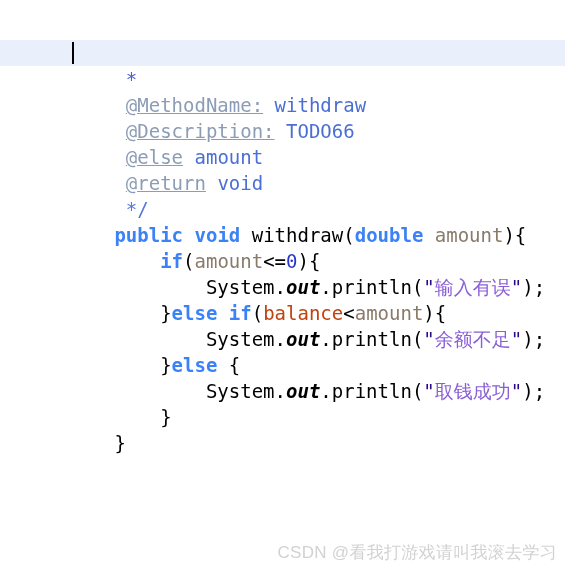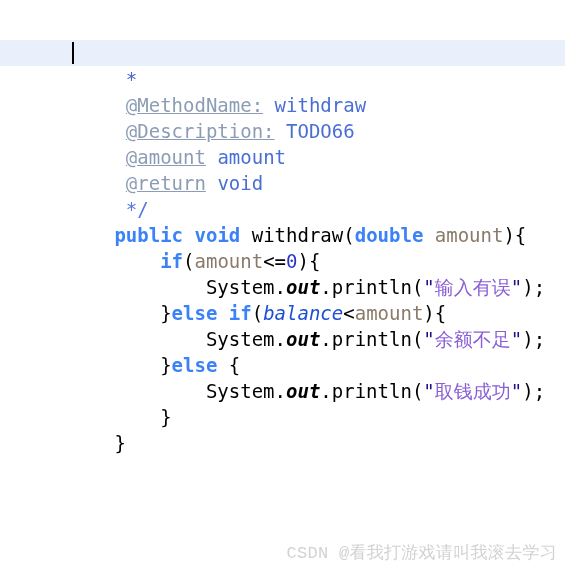--- a/index.html
+++ b/index.html
@@ -63,38 +63,38 @@
   }
 
   
   .tok-plain    { color: #000000; }
   .tok-keyword  { color: #3b82f6; font-weight: bold; }
   .tok-comment  { color: #3f7f5f; }
   .tok-jdoc-tag { color: #8c9cb5; text-decoration: underline; }
   .tok-jdoc-val { color: #4a6fd4; }
   .tok-jdoc-delim { color: #5577dd; }
   .tok-jdoc-star  { color: #4a5fd0; }
-  .tok-field    { color: #1d4ed8; font-style: italic; }
+  .tok-field    { color: #c2410c; }
   .tok-static   { color: #000000; font-weight: bold; font-style: italic; }
   .tok-param    { color: #8a7a6a; }
   .tok-string   { color: #2a0a8a; }
   .tok-string-cn{ color: #8a5fd6; }
   .tok-num      { color: #2a35cc; }
 
   .spellcheck {
     text-decoration: underline wavy #e04a3a;
     text-decoration-skip-ink: none;
   }
 
   
   .watermark {
     position: absolute;
     right: 8px;
     bottom: 8px;
-    font-family: Liberation Mono, monospace;
+    font-family: Liberation Sans, sans-serif;
     font-size: 17px;
     color: #d2d2d2;
     white-space: nowrap;
     letter-spacing: 0.3px;
     user-select: none;
   }
 </style>
 </head>
 <body>
 
@@ -116,21 +116,21 @@
 
     <div class="line">
       <span class="code-text"><span class="tok-plain">     </span><span class="tok-jdoc-tag">@MethodName:</span><span class="tok-plain"> </span><span class="tok-jdoc-val">withdraw</span></span>
     </div>
 
     <div class="line">
       <span class="code-text"><span class="tok-plain">     </span><span class="tok-jdoc-tag">@Description:</span><span class="tok-plain"> </span><span class="tok-jdoc-val">TODO66</span></span>
     </div>
 
     <div class="line">
-      <span class="code-text"><span class="tok-plain">     </span><span class="tok-jdoc-tag">@amount</span><span class="tok-plain"> </span><span class="tok-jdoc-val">amount</span></span>
+      <span class="code-text"><span class="tok-plain">     </span><span class="tok-jdoc-tag">@else</span><span class="tok-plain"> </span><span class="tok-jdoc-val">amount</span></span>
     </div>
 
     <div class="line">
       <span class="code-text"><span class="tok-plain">     </span><span class="tok-jdoc-tag">@return</span><span class="tok-plain"> </span><span class="tok-jdoc-val">void</span></span>
     </div>
 
 
 
     <div class="line">
       <span class="code-text"><span class="tok-plain">     </span><span class="tok-jdoc-delim">*/</span></span>

